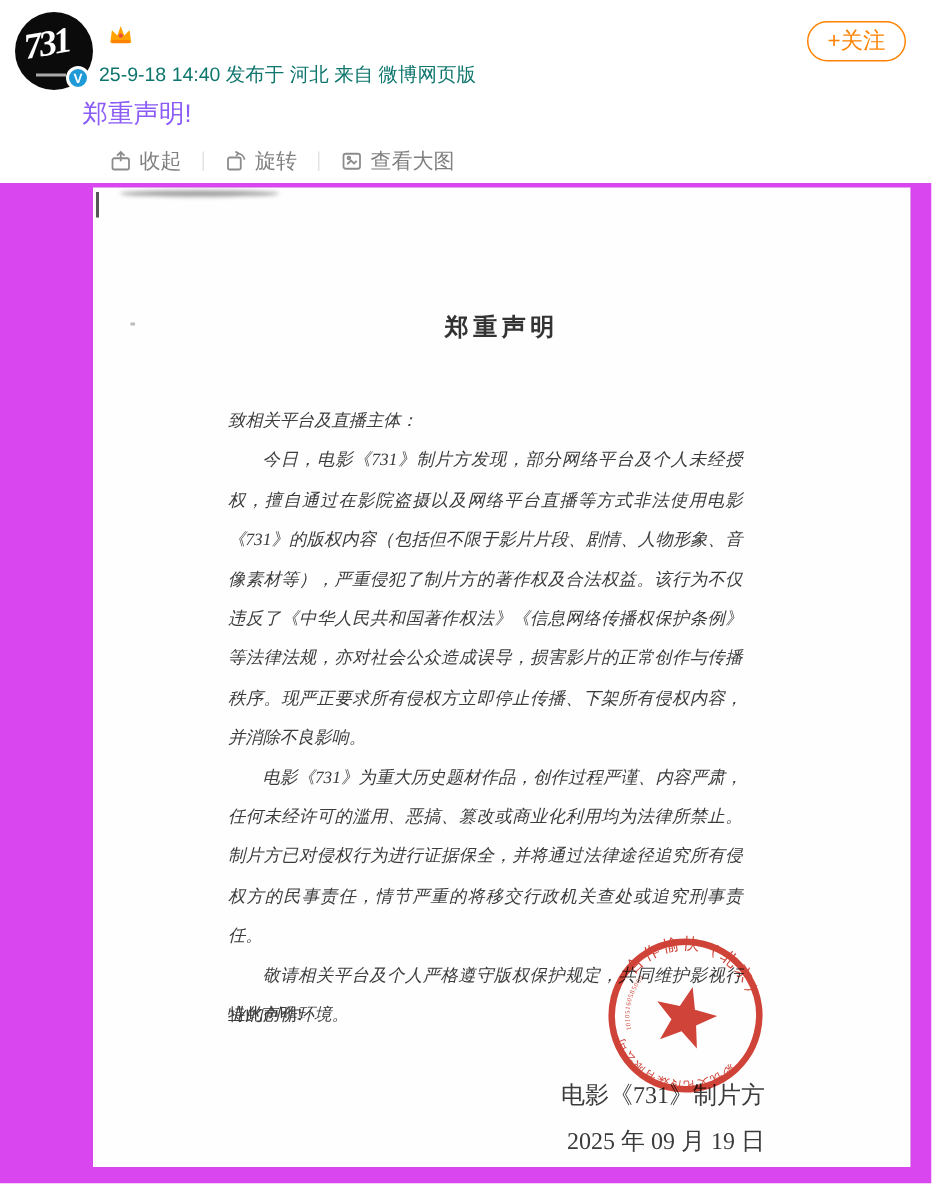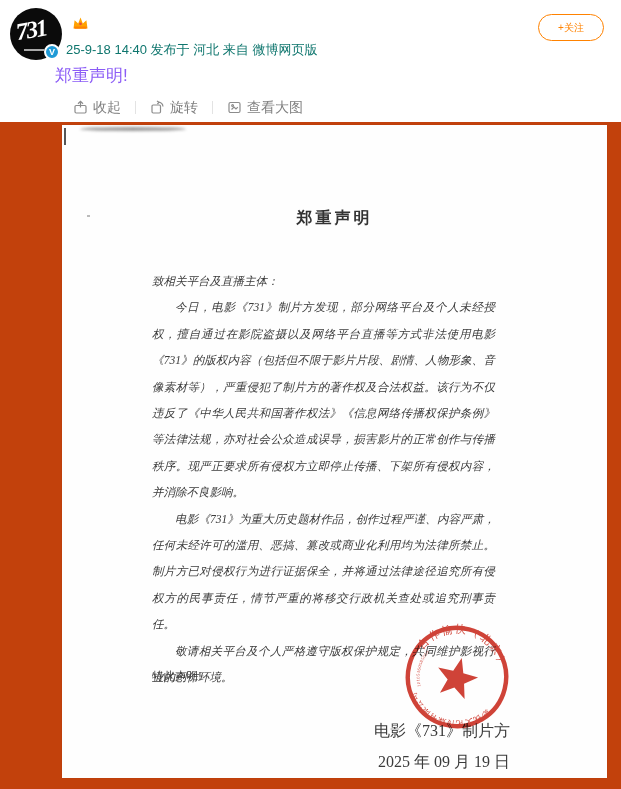--- a/index.html
+++ b/index.html
@@ -18,32 +18,32 @@
   .avatar .logo-sub{ position:absolute; left:14px; bottom:9px; width:20px; height:2px;
     background:rgba(255,255,255,.65); }
   .v-badge{ position:absolute; left:44px; top:44px; width:16px; height:16px;
     border-radius:50%; background:#1f9ad6; border:2px solid #fff; color:#fff;
     font-size:9px; font-weight:bold; text-align:center; line-height:12px; z-index:3; }
   .username{ position:absolute; left:66px; top:13px; font-size:17px; font-weight:700; color:#333; }
   .crown{ display:inline-block; vertical-align:-2px; margin-left:6px; }
   .meta{ position:absolute; left:66px; top:41px; font-size:13px; color:#0f766e; }
   .follow-btn{ position:absolute; right:17px; top:14px; width:66px; height:27px;
     border:1px solid #ff8200; border-radius:14px; color:#ff8200; background:#fff;
-    font-size:10px; line-height:25px; cursor:pointer; }
+    font-size:15px; line-height:25px; cursor:pointer; }
   .post-text{ position:absolute; left:55px; top:64px; font-size:17px; color:#8b5cf6; }
 
   
   .toolbar{ position:absolute; left:0; top:93px; width:621px; height:29px;
     display:flex; align-items:center; padding-left:73px; font-size:14px; color:#808080; }
   .tool{ display:flex; align-items:center; gap:5px; cursor:pointer; }
   .tool svg{ display:block; }
   .tb-div{ width:1px; height:13px; background:#e3e3e3; margin:0 14px; }
 
   
-  .image-area{ position:absolute; left:0; top:122px; width:621px; height:667px; background:#c2410c; }
+  .image-area{ position:absolute; left:0; top:122px; width:621px; height:667px; background:#d946ef; }
   .doc{ position:absolute; left:62px; top:3px; width:545px; height:653px;
     background:#fefefe; box-shadow:0 0 1px rgba(0,0,0,.1);
     font-family:"Liberation Serif", serif; color:#3b3b3b; }
 
   
   .smudge{ position:absolute; left:18px; top:2px; width:106px; height:4px;
     background:#4a4a4a; border-radius:50%; filter:blur(1.4px); opacity:.55; }
   .edge-tick{ position:absolute; left:2px; top:3px; width:2px; height:17px; background:#2c2c2c; opacity:.8; }
   .title-dot{ position:absolute; left:25px; top:90px; width:3px; height:2px; background:#777; opacity:.5; }
 

